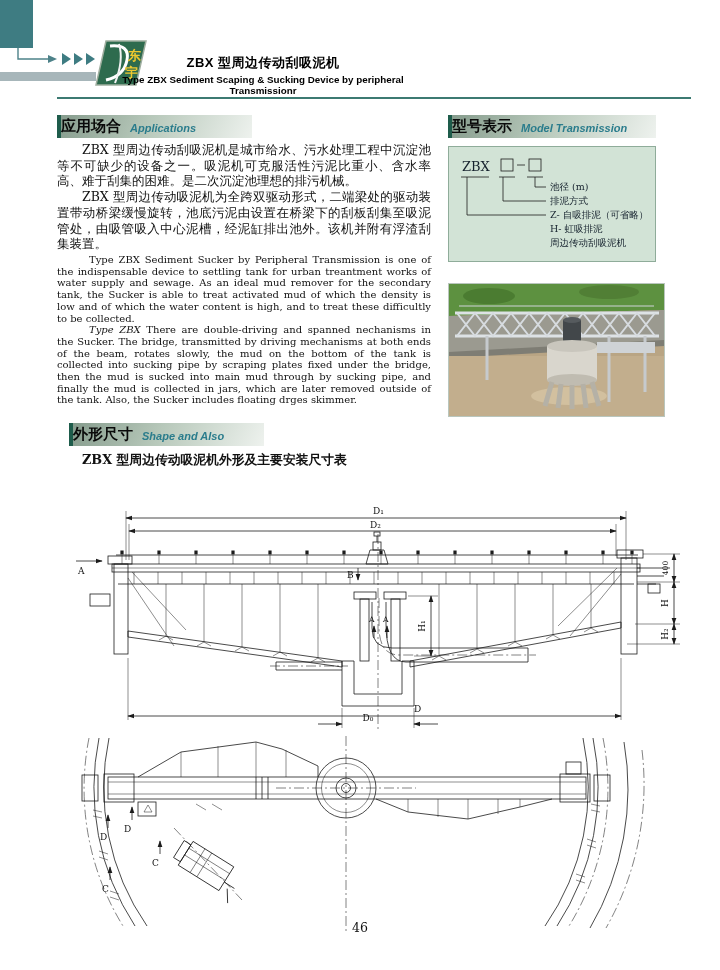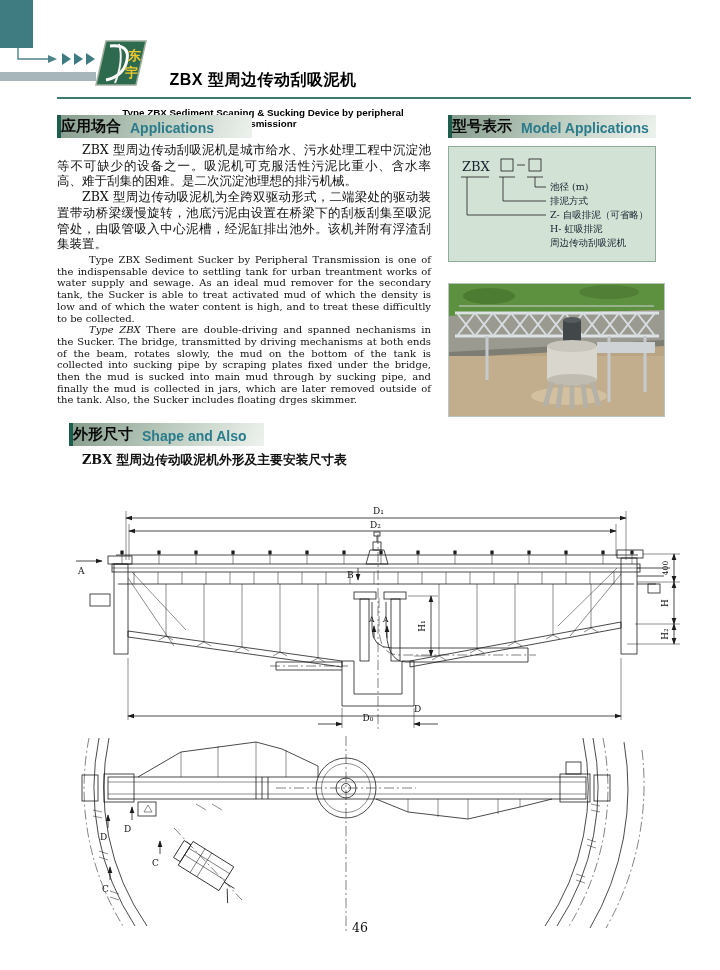--- a/index.html
+++ b/index.html
@@ -1,32 +1,32 @@
 <!DOCTYPE html>
 <html><head>
 <meta charset="utf-8">
 <style>
   html,body{margin:0;padding:0;background:#e8e8e8;}
   .page{position:relative;width:720px;height:970px;background:#ffffff;overflow:hidden;
         font-family:"DejaVu Serif",serif;color:#111;}
   
   .hdr-deco{position:absolute;left:0;top:0;}
   .title-block{position:absolute;left:98px;top:54px;width:330px;text-align:center;}
-  .title-block h1{margin:16px;font-family:"Liberation Sans",sans-serif;font-weight:bold;
-                  font-size:16px;letter-spacing:.5px;color:#000;}
+  .title-block h1{margin:0;font-family:"Liberation Sans",sans-serif;font-weight:bold;
+                  font-size:13px;letter-spacing:.5px;color:#000;}
   .title-block .sub{font-family:"Liberation Sans",sans-serif;font-weight:bold;
                     font-size:9.8px;color:#000;margin-top:2px;}
   .hdr-rule{position:absolute;left:57px;top:97px;width:634px;height:2px;background:#3c7a72;}
   
   .sec-bar{position:absolute;height:23px;display:flex;align-items:center;
            background:linear-gradient(115deg,#869c8d 0%,#b7c8ba 45%,#eef2ee 100%);
            border-left:4px solid #1e5c4b;box-sizing:border-box;}
   .sec-bar .cn{font-family:"Liberation Sans",sans-serif;font-weight:bold;font-size:15px;color:#0a0a0a;}
-  .sec-bar .en{font-family:"Liberation Sans",sans-serif;font-weight:bold;font-size:14px;
-               color:#2a7c8c;margin-left:9px;padding-top:2px;}
+  .sec-bar .en{font-family:"Liberation Sans",sans-serif;font-weight:bold;font-size:11px;
+               color:#2a7c8c;margin-left:9px;padding-top:2px;font-style:italic;}
   
   .cn-text{position:absolute;left:57px;top:142px;width:374px;font-size:12.5px;
            line-height:15.7px;text-align:justify;}
   .cn-text p{margin:0;text-indent:2em;}
   .en-text{position:absolute;left:57px;top:254px;width:374px;font-size:10px;
            line-height:11.7px;text-align:justify;}
   .en-text p{margin:0;text-indent:3.2em;}
   .en-text .lead{font-style:italic;}
   
   .model-box{position:absolute;left:448px;top:146px;width:208px;height:116px;
@@ -83,21 +83,21 @@
     <p>ZBX 型周边传动吸泥机为全跨双驱动形式，二端梁处的驱动装置带动桥梁缓慢旋转，池底污泥由设置在桥梁下的刮板刮集至吸泥管处，由吸管吸入中心泥槽，经泥缸排出池外。该机并附有浮渣刮集装置。</p>
   </div>
 
   <div class="en-text">
     <p>Type ZBX Sediment Sucker by Peripheral Transmission is one of the indispensable device to settling tank for urban treantment works of water supply and sewage. As an ideal mud remover for the secondary tank, the Sucker is able to treat activated mud of which the density is low and of which the water content is high, and to treat these difficultly to be collected.</p>
     <p><span class="lead">Type ZBX</span><span> There are double-driving and spanned nechanisms in the Sucker. The bridge, transmitted by driving mechanisms at both ends of the beam, rotates slowly, the mud on the bottom of the tank is collected into sucking pipe by scraping plates fixed under the bridge, then the mud is sucked into main mud through by sucking pipe, and finally the mud is collected in jars, which are later removed outside of the tank. Also, the Sucker includes floating drges skimmer.</span></p>
   </div>
 
   <div class="sec-bar" style="left:448px;top:115px;width:208px;">
     <span class="cn">型号表示</span>
-    <span class="en">Model Applications</span>
+    <span class="en">Model Transmission</span>
   </div>
 
   <div class="model-box">
     <svg width="206" height="114" viewBox="0 0 206 114">
       <text x="13" y="24" font-size="13" fill="#16222e" font-family="DejaVu Serif,serif">ZBX</text>
       <rect x="52" y="12" width="12" height="12" class="ln"></rect>
       <line x1="68" y1="18" x2="76" y2="18" class="ln"></line>
       <rect x="80" y="12" width="12" height="12" class="ln"></rect>
       <path d="M12,30H40 M50,30H66 M78,30H94" class="ln"></path>
       <path d="M86,30V40H97" class="ln"></path>

